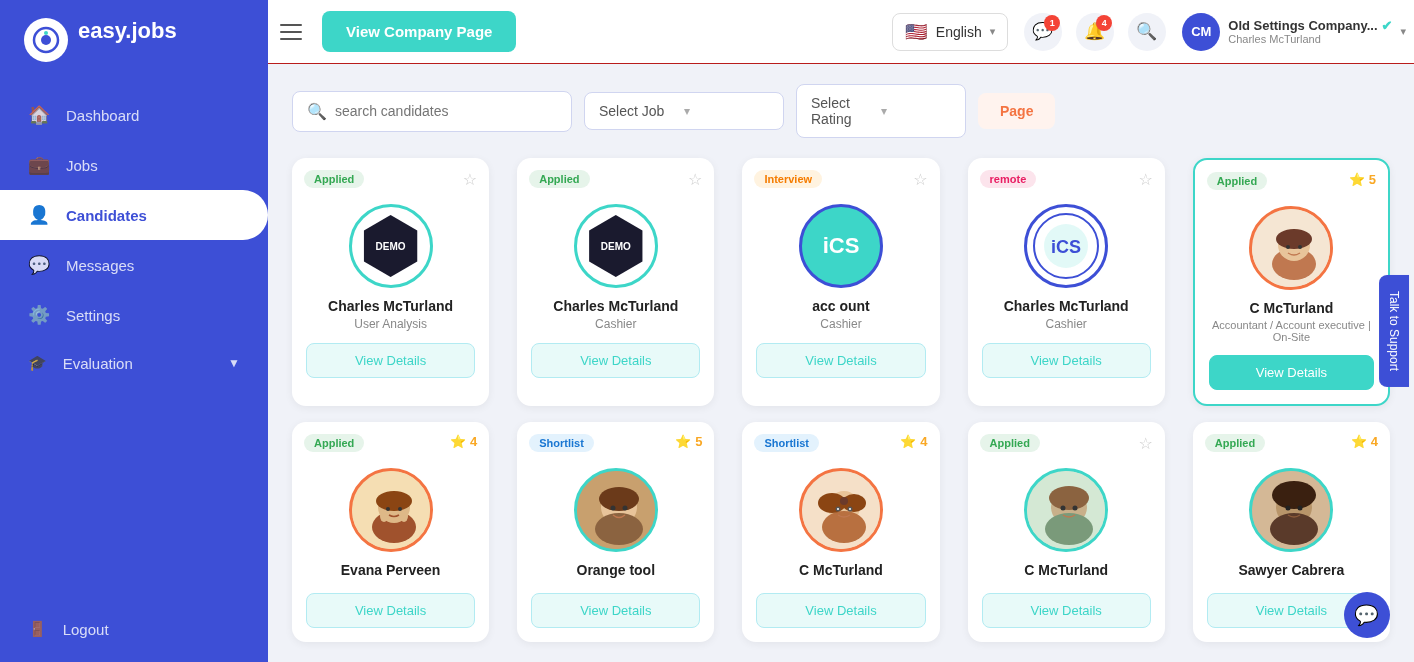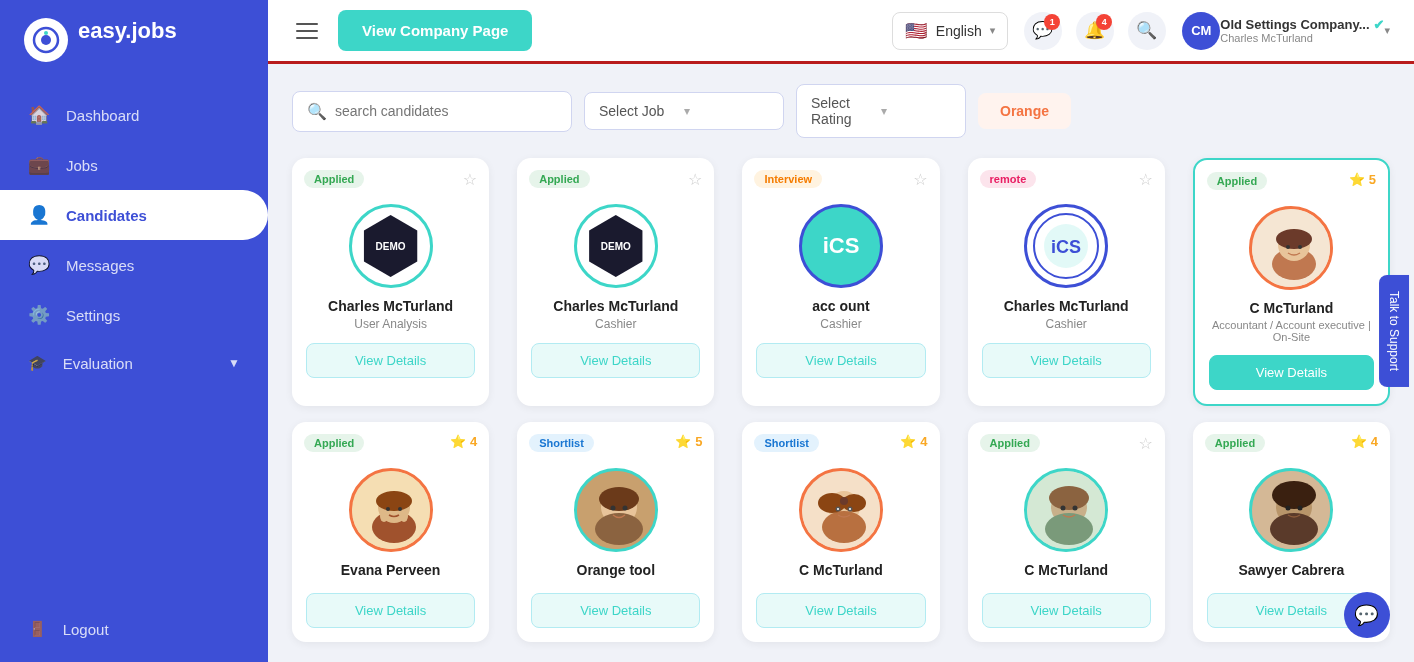--- a/index.html
+++ b/index.html
@@ -89,24 +89,24 @@
       flex-direction: column;
       height: 662px;
       overflow: hidden;
     }
 
     
     .topbar {
       background: white;
       display: flex;
       align-items: center;
-      padding: 0 24px;
+      padding: 0 8px;
       height: 64px;
       gap: 16px;
-      border-bottom: 3px solid #b91c1c;
+      border-bottom: 1px solid #b91c1c;
       flex-shrink: 0;
     }
     .menu-btn {
       background: none;
       border: none;
       cursor: pointer;
       font-size: 20px;
       color: #555;
       display: flex;
       flex-direction: column;
@@ -174,20 +174,21 @@
       border-radius: 50%;
       width: 16px;
       height: 16px;
       display: flex;
       align-items: center;
       justify-content: center;
     }
     .user-info {
       display: flex;
       align-items: center;
+      gap: 8px;
       cursor: pointer;
     }
     .user-avatar {
       width: 38px;
       height: 38px;
       border-radius: 50%;
       background: #3d4fd6;
       display: flex;
       align-items: center;
       justify-content: center;
@@ -469,21 +470,21 @@
         <input type="text" placeholder="search candidates" style="">
       </div>
       <div class="select-wrap">
         <span>Select Job</span>
         <span class="chevron">▾</span>
       </div>
       <div class="select-wrap rating-wrap">
         <span>Select Rating</span>
         <span class="chevron">▾</span>
       </div>
-      <button class="reset-btn">Orange</button>
+      <button class="reset-btn">Page</button>
     </div>
 
     <div class="candidates-grid">
 
       <div class="candidate-card">
         <span class="card-badge badge-applied">Applied</span>
         <button class="star-btn">☆</button>
         <div style="margin: 28px 0 10px; display:flex; align-items:center; justify-content:center;">
           <div style="width:84px;height:84px;border-radius:50%;border:3px solid #3dd6c8;display:flex;align-items:center;justify-content:center;overflow:hidden;">
             <div style="width:62px;height:62px;background:#1a1a2e;clip-path:polygon(50% 0%, 93% 25%, 93% 75%, 50% 100%, 7% 75%, 7% 25%);display:flex;align-items:center;justify-content:center;color:white;font-size:10px;font-weight:700;">DEMO</div>

